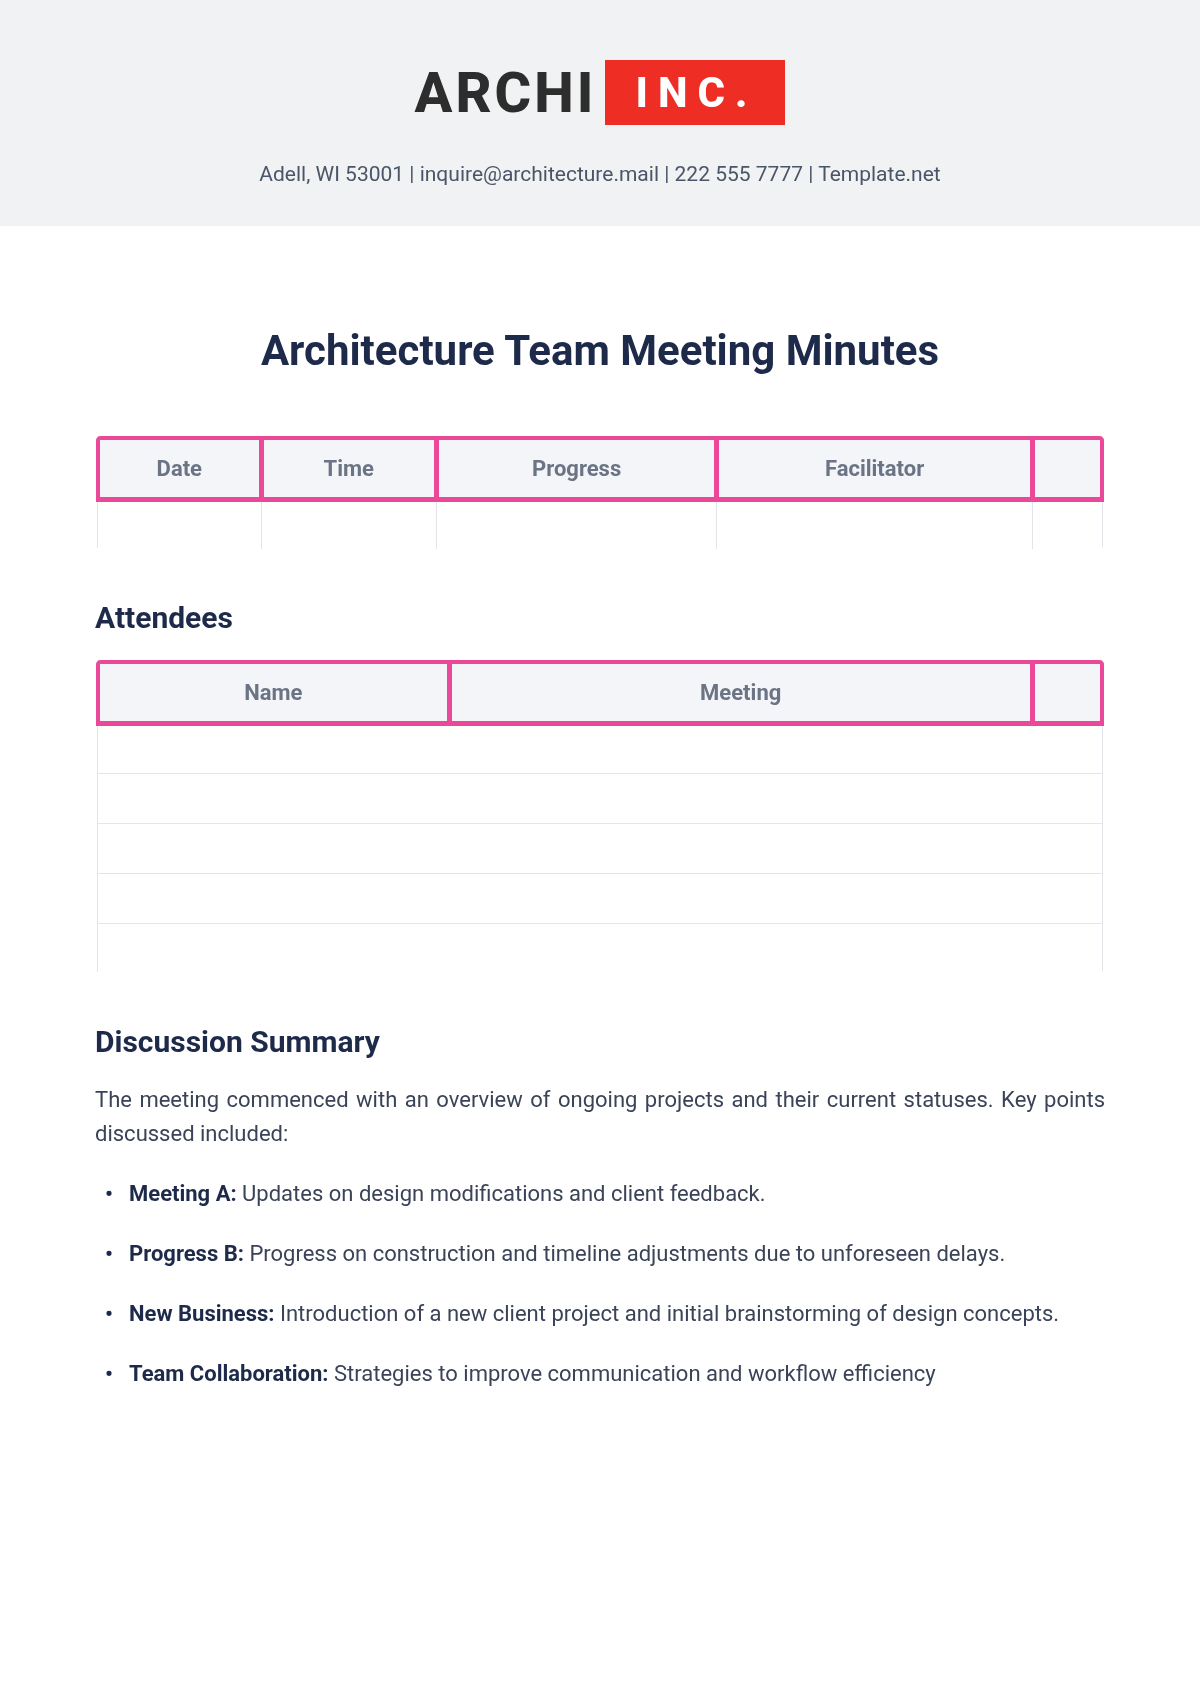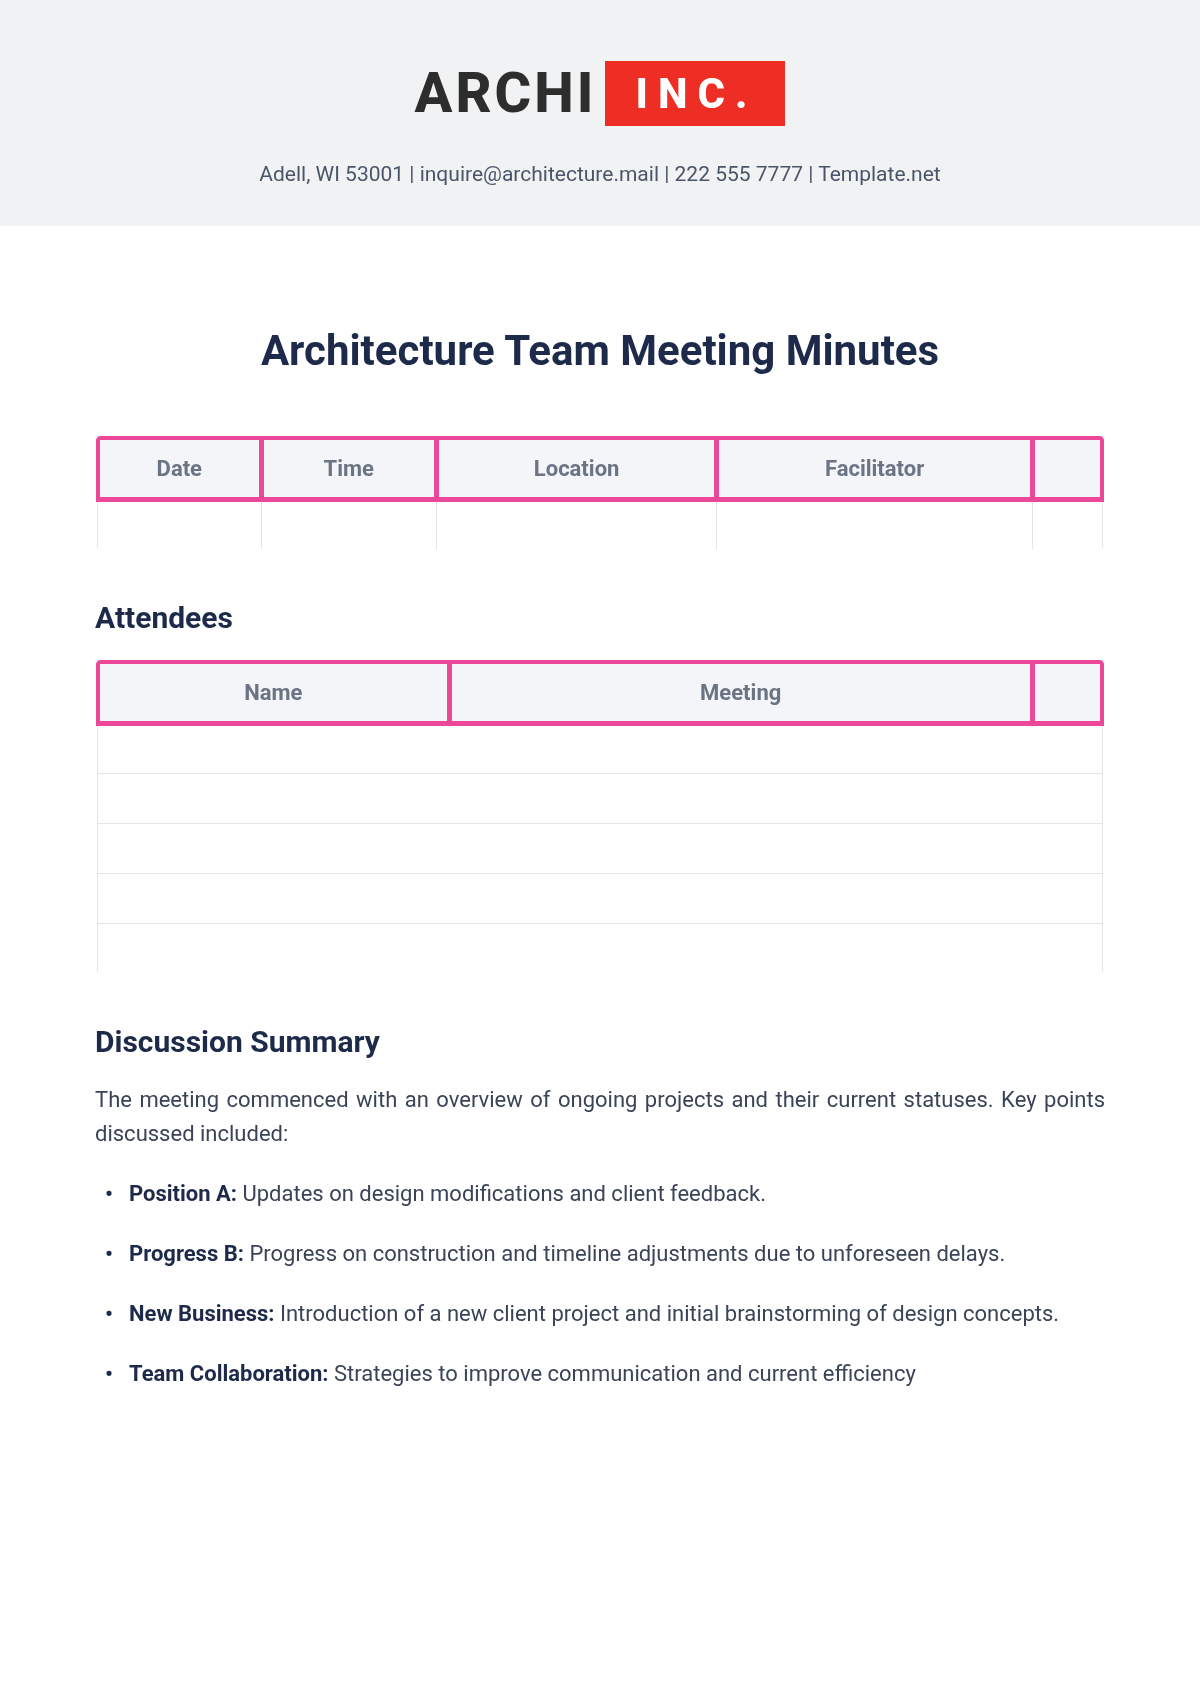--- a/index.html
+++ b/index.html
@@ -9,21 +9,21 @@
       width: 1200px;
       color: #1e2a4a;
     }
     .header-band {
       background: #f1f2f3;
       padding: 60px 0 40px;
       text-align: center;
     }
     .logo {
       display: inline-flex;
-      align-items: flex-end;
+      align-items: flex-start;
       gap: 9px;
     }
     .logo-archi {
       font-size: 56px;
       font-weight: 800;
       letter-spacing: 3px;
       color: #2d2d2d;
     }
     .logo-inc {
       background: #ee2e24;
@@ -131,21 +131,21 @@
 
 <div class="page">
 
   <h1 class="doc-title">Architecture Team Meeting Minutes</h1>
 
   <table class="meta-table">
     <thead>
       <tr>
         <th style="width:14%">Date</th>
         <th style="width:15%">Time</th>
-        <th style="width:24%">Location</th>
+        <th style="width:24%">Progress</th>
         <th style="width:27%">Facilitator</th>
         <th style="width:6%"></th>
       </tr>
     </thead>
     <tbody>
       <tr>
         <td></td>
         <td></td>
         <td></td>
         <td></td>
@@ -191,19 +191,19 @@
           <td></td>
         </tr>
       </tbody>
   </table>
 
   <h2 class="section-h">Discussion Summary</h2>
 
   <p class="discussion-intro">The meeting commenced with an overview of ongoing projects and their current statuses. Key points discussed included:</p>
 
   <ul class="bullets" id="bullets-list">
-      <li><strong>Position A:</strong><span> Updates on design modifications and client feedback.</span></li>
+      <li><strong>Meeting A:</strong><span> Updates on design modifications and client feedback.</span></li>
       <li><strong>Progress B:</strong><span> Progress on construction and timeline adjustments due to unforeseen delays.</span></li>
       <li><strong>New Business:</strong><span> Introduction of a new client project and initial brainstorming of design concepts.</span></li>
-      <li><strong>Team Collaboration:</strong><span> Strategies to improve communication and current efficiency</span></li>
+      <li><strong>Team Collaboration:</strong><span> Strategies to improve communication and workflow efficiency</span></li>
     </ul>
 
 </div>
 
 </body></html>

